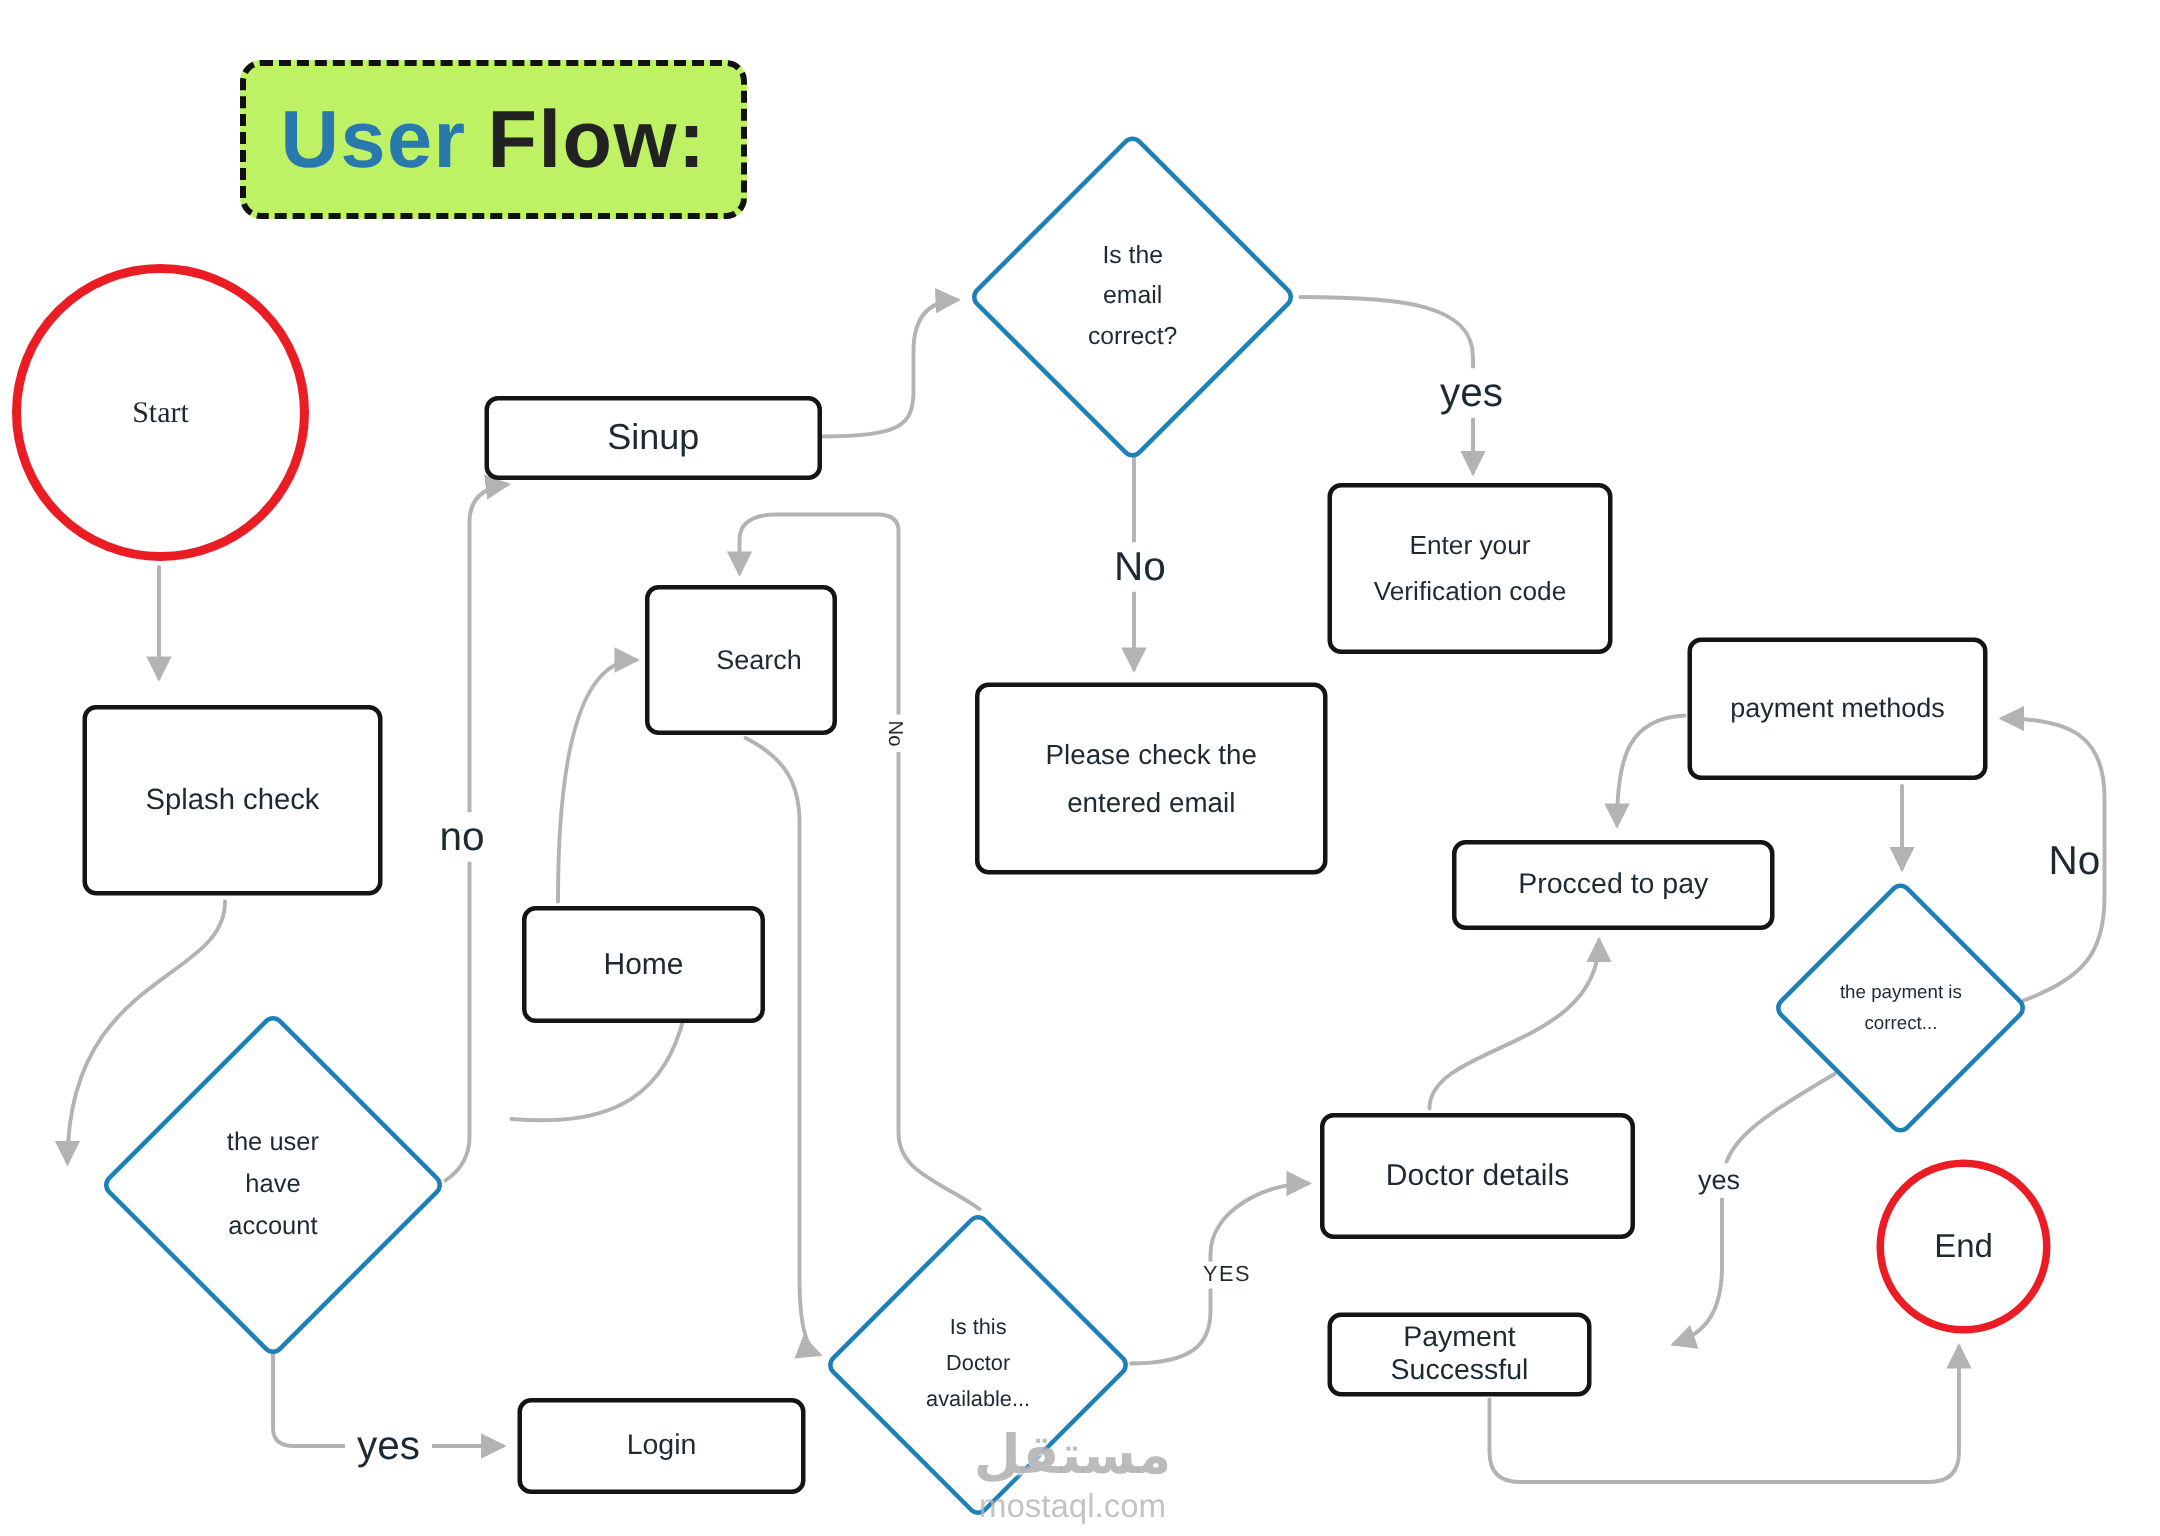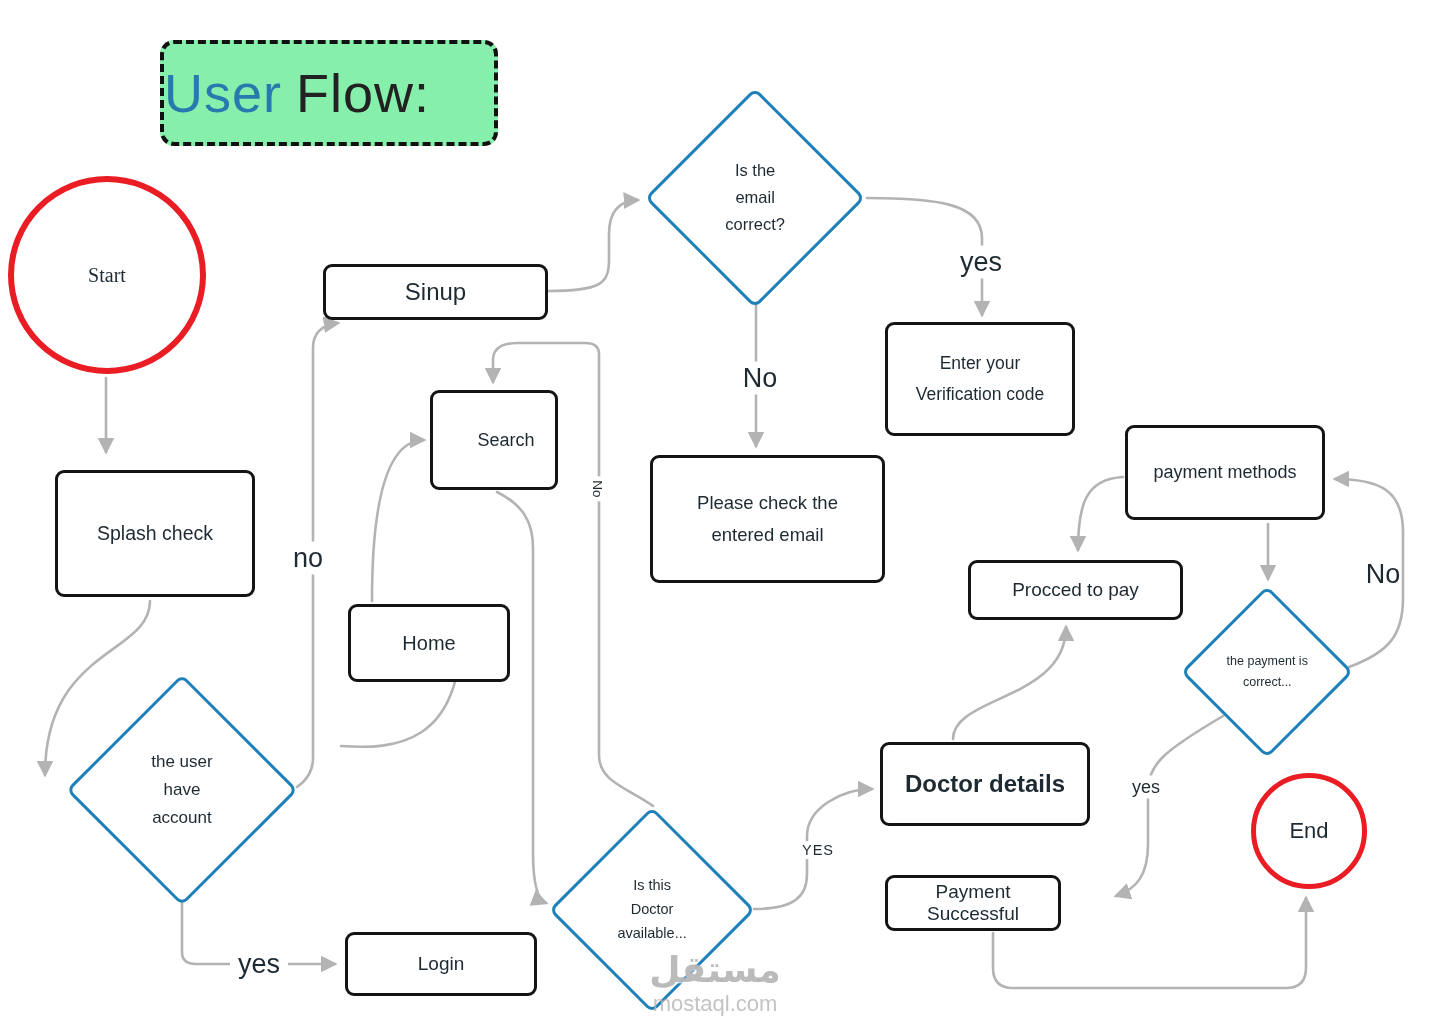--- a/index.html
+++ b/index.html
@@ -14,42 +14,42 @@
     position:absolute; display:flex; align-items:center; justify-content:center;
     text-align:center; background:#ffffff; z-index:2;
   }
   .rect { border:3.5px solid #141414; border-radius:9px; }
   .circle { border-radius:50%; border:6px solid #ea1d25; }
   .diamond { border:3px solid #1e80b8; border-radius:8px; transform:rotate(45deg); }
   .diamond .dtext { transform:rotate(-45deg); text-align:center; line-height:1.65; }
 
   .title-box {
     position:absolute; left:160px; top:40px; width:338px; height:106px;
-    border:4px dashed #111; border-radius:14px; z-index:2; background:#86efac;
-    display:flex; align-items:center; justify-content:flex-start;
-    font-size:54px; font-weight:400; letter-spacing:1px; color:#222;
+    border:4px dashed #111; border-radius:14px; z-index:2; background:#bef264;
+    display:flex; align-items:center; justify-content:center;
+    font-size:54px; font-weight:700; letter-spacing:1px; color:#222;
   }
   .title-box .blue { color:#2779ae; margin-right:14px; }
 
   
   .n-start   { left:8px;   top:176px; width:198px; height:198px; font-size:20px;font-family:Liberation Serif, serif; }
   .n-splash  { left:55px;  top:470px; width:200px; height:127px; font-size:19.5px; }
   .d-account { left:100px; top:708px; width:164px; height:164px; }
   .d-account .dtext { width:92px; font-size:17px; }
   .n-login   { left:345px; top:932px; width:192px; height:64px;  font-size:19px; }
   .n-signup  { left:323px; top:264px; width:225px; height:56px;  font-size:24px; }
   .d-email   { left:677px; top:120px; width:156px; height:156px; }
   .d-email .dtext { width:78px; font-size:16.5px; }
   .n-verify  { left:885px; top:322px; width:190px; height:114px; font-size:17.5px; line-height:1.75; padding:0 18px; }
   .n-check   { left:650px; top:455px; width:235px; height:128px; font-size:18.5px; line-height:1.75; padding:0 18px; }
   .n-search  { left:430px; top:390px; width:128px; height:100px; font-size:18px;padding-left:24px; }
   .n-home    { left:348px; top:604px; width:162px; height:78px;  font-size:20px; }
   .d-doctor  { left:579px; top:837px; width:146px; height:146px; }
   .d-doctor .dtext { width:82px; font-size:14.5px; }
-  .n-details { left:880px; top:742px; width:210px; height:84px;  font-size:24px;font-weight:bold; }
+  .n-details { left:880px; top:742px; width:210px; height:84px;  font-size:20px; }
   .n-proceed { left:968px; top:560px; width:215px; height:60px;  font-size:19px; }
   .n-methods { left:1125px;top:425px; width:200px; height:95px;  font-size:18px; }
   .d-pay     { left:1206px;top:611px; width:122px; height:122px; }
   .d-pay .dtext { width:82px; font-size:12.5px; }
   .n-success { left:885px; top:875px; width:176px; height:56px;  font-size:19px; }
   .n-end     { left:1251px;top:773px; width:116px; height:116px; border-width:5px; font-size:22px; }
 
   
   .elabel {
     position:absolute; z-index:3; background:#fff; padding:1px 8px;

